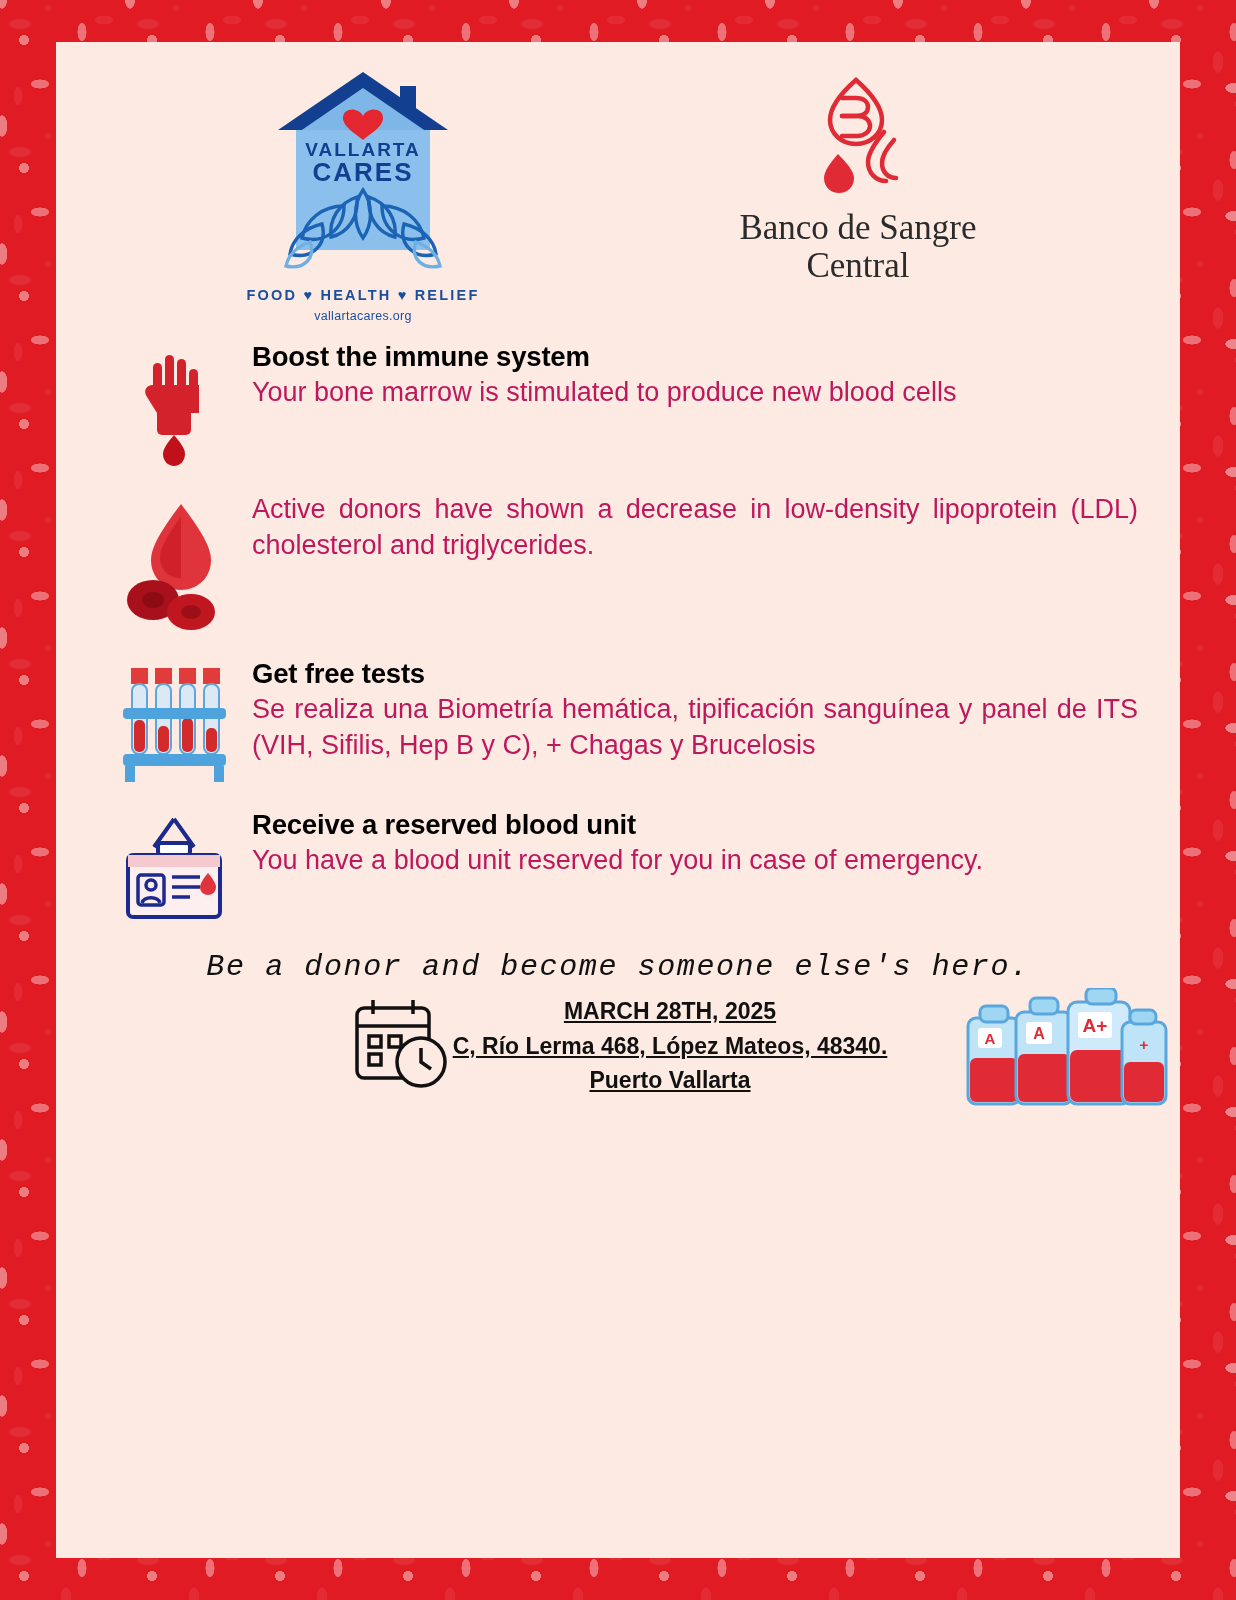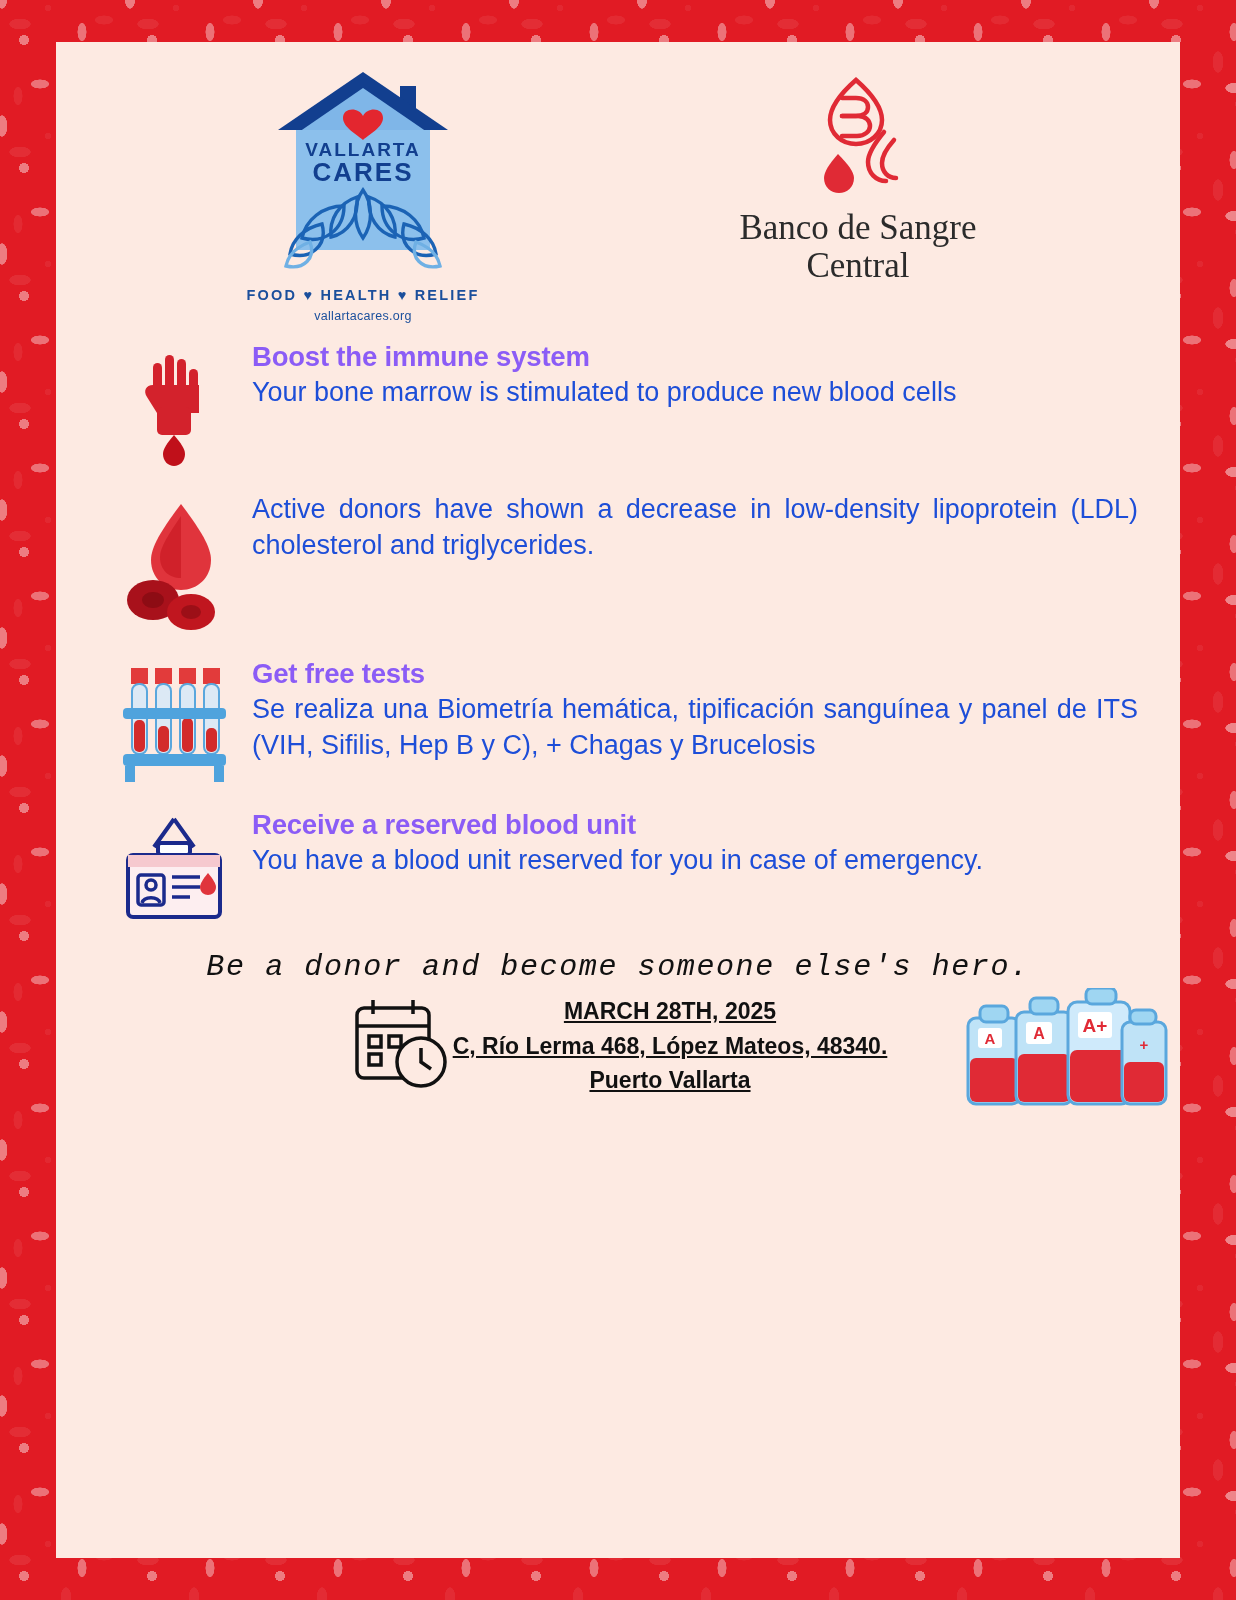--- a/index.html
+++ b/index.html
@@ -109,28 +109,28 @@
     display: flex;
     justify-content: center;
     align-items: flex-start;
     padding-top: 4px;
   }
   .benefit .body { flex: 1; }
   .benefit h3 {
     margin: 0 0 2px;
     font-size: 27.5px;
     font-weight: 800;
-    color: #8b5cf6;
+    color: #000000;
     letter-spacing: -0.2px;
   }
   .benefit p {
     margin: 0;
     font-size: 27px;
     line-height: 1.33;
-    color: #1d4ed8;
+    color: #be185d;
     text-align: justify;
     text-justify: inter-word;
   }
   .benefit p.nojust { text-align: left; }
 
   
   .script {
     text-align: center;
     font-family: Liberation Mono, monospace;
     font-style: italic;

